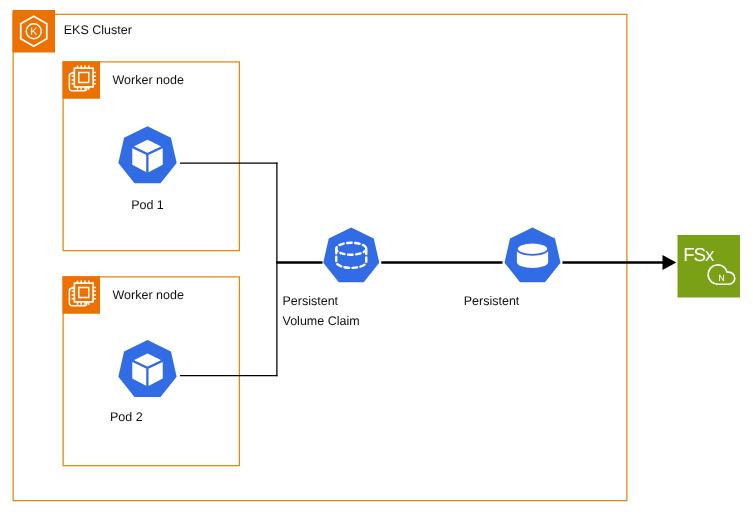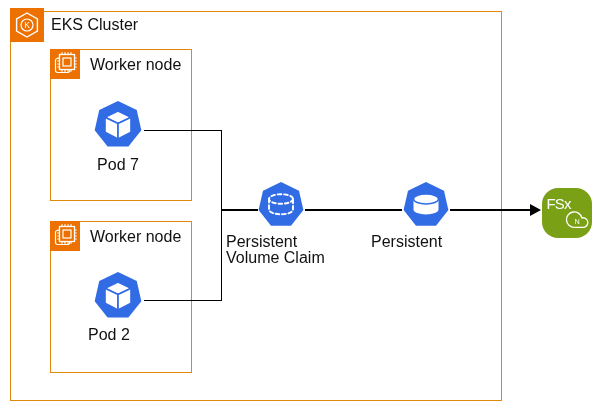--- a/index.html
+++ b/index.html
@@ -12,21 +12,21 @@
   .cluster-box{left:10px;top:11px;width:490px;height:388px;}
   .worker-box-1{left:50px;top:49px;width:140px;height:150px;}
   .worker-box-2{left:50px;top:221px;width:140px;height:150px;}
   
   .icon-sq{position:absolute;background:var(--aws_orange,#ED7100);z-index:3;}
   .eks-icon{left:10px;top:8px;width:34px;height:34px;}
   .worker-icon-1{left:50px;top:49px;width:30px;height:30px;}
   .worker-icon-2{left:50px;top:221px;width:30px;height:30px;}
   .icon-sq svg{display:block;width:100%;height:100%;}
   
-  .lbl{position:absolute;font-size:16px;line-height:15px;white-space:nowrap;z-index:4;}
+  .lbl{position:absolute;font-size:10px;line-height:15px;white-space:nowrap;z-index:4;}
   .cluster-lbl{left:51px;top:17px;}
   .worker-lbl-1{left:90px;top:57px;}
   .worker-lbl-2{left:90px;top:229px;}
   .center-lbl{text-align:left;white-space:normal;line-height:16px;}
   .pod-lbl-1{left:88px;top:157px;width:60px;text-align:center;}
   .pod-lbl-2{left:88px;top:327px;width:60px;text-align:left;}
   .pvc-lbl{left:226px;top:234px;width:110px;}
   .pv-lbl{left:371px;top:234px;width:110px;}
   
   .k8s{position:absolute;z-index:3;}
@@ -37,21 +37,21 @@
   .k8s svg{display:block;width:100%;height:100%;}
   .hept{fill:var(--k8s_blue,#326CE5);}
   .cube-face{fill:#fff;stroke:var(--k8s_blue,#326CE5);stroke-width:1.6;stroke-linejoin:round;}
   .cyl-dashed{fill:none;stroke:#fff;stroke-width:1.9;stroke-dasharray:3.6 2.7;stroke-linecap:round;}
   .cyl-body{fill:#fff;}
   .cyl-top{fill:#fff;stroke:var(--k8s_blue,#326CE5);stroke-width:1.5;}
   .white-line{fill:none;stroke:#fff;stroke-width:1.4;}
   .white-line-thin{fill:none;stroke:#fff;stroke-width:1.2;}
   .white-txt{fill:#fff;font-family:"Liberation Sans",sans-serif;}
   
-  .fsx-icon{position:absolute;left:542px;top:188px;width:50px;height:50px;background:var(--fsx_green,#7AA116);z-index:3;border-radius:16px;}
+  .fsx-icon{position:absolute;left:542px;top:188px;width:50px;height:50px;background:var(--fsx_green,#7AA116);z-index:3;}
   .fsx-icon svg{display:block;width:100%;height:100%;}
   
   .line{position:absolute;background:var(--line,#000);z-index:2;}
   .line-pod1{left:144px;top:129.5px;width:78px;height:1.5px;}
   .line-pod2{left:144px;top:299.5px;width:78px;height:1.5px;}
   .line-vert{left:220.8px;top:129.5px;width:1.5px;height:171.5px;}
   .line-mid{left:221px;top:209.3px;width:37px;height:1.5px;}
   .line-pvc-pv{left:305px;top:209.3px;width:97px;height:1.5px;}
   .line-pv-fsx{left:450px;top:209.3px;width:82px;height:1.5px;}
   .arrow-head{
@@ -112,21 +112,21 @@
   <div class="arrow-head"></div>
 
   <div class="k8s pod-1">
     <svg viewBox="0 0 48 48">
       <polygon class="hept" points="24,1 42,9.7 46.4,29.1 34,44.7 14,44.7 1.6,29.1 6,9.7"></polygon>
       <polygon class="cube-face" points="24,10.5 36.5,16.5 24,22.5 11.5,16.5"></polygon>
       <polygon class="cube-face" points="11.5,16.5 24,22.5 24,37.5 11.5,31"></polygon>
       <polygon class="cube-face" points="36.5,16.5 36.5,31 24,37.5 24,22.5"></polygon>
     </svg>
   </div>
-  <div class="lbl pod-lbl-1">Pod 7</div>
+  <div class="lbl pod-lbl-1">Pod 1</div>
 
   <div class="k8s pod-2">
     <svg viewBox="0 0 48 48">
       <polygon class="hept" points="24,1 42,9.7 46.4,29.1 34,44.7 14,44.7 1.6,29.1 6,9.7"></polygon>
       <polygon class="cube-face" points="24,10.5 36.5,16.5 24,22.5 11.5,16.5"></polygon>
       <polygon class="cube-face" points="11.5,16.5 24,22.5 24,37.5 11.5,31"></polygon>
       <polygon class="cube-face" points="36.5,16.5 36.5,31 24,37.5 24,22.5"></polygon>
     </svg>
   </div>
   <div class="lbl pod-lbl-2">Pod 2</div>

